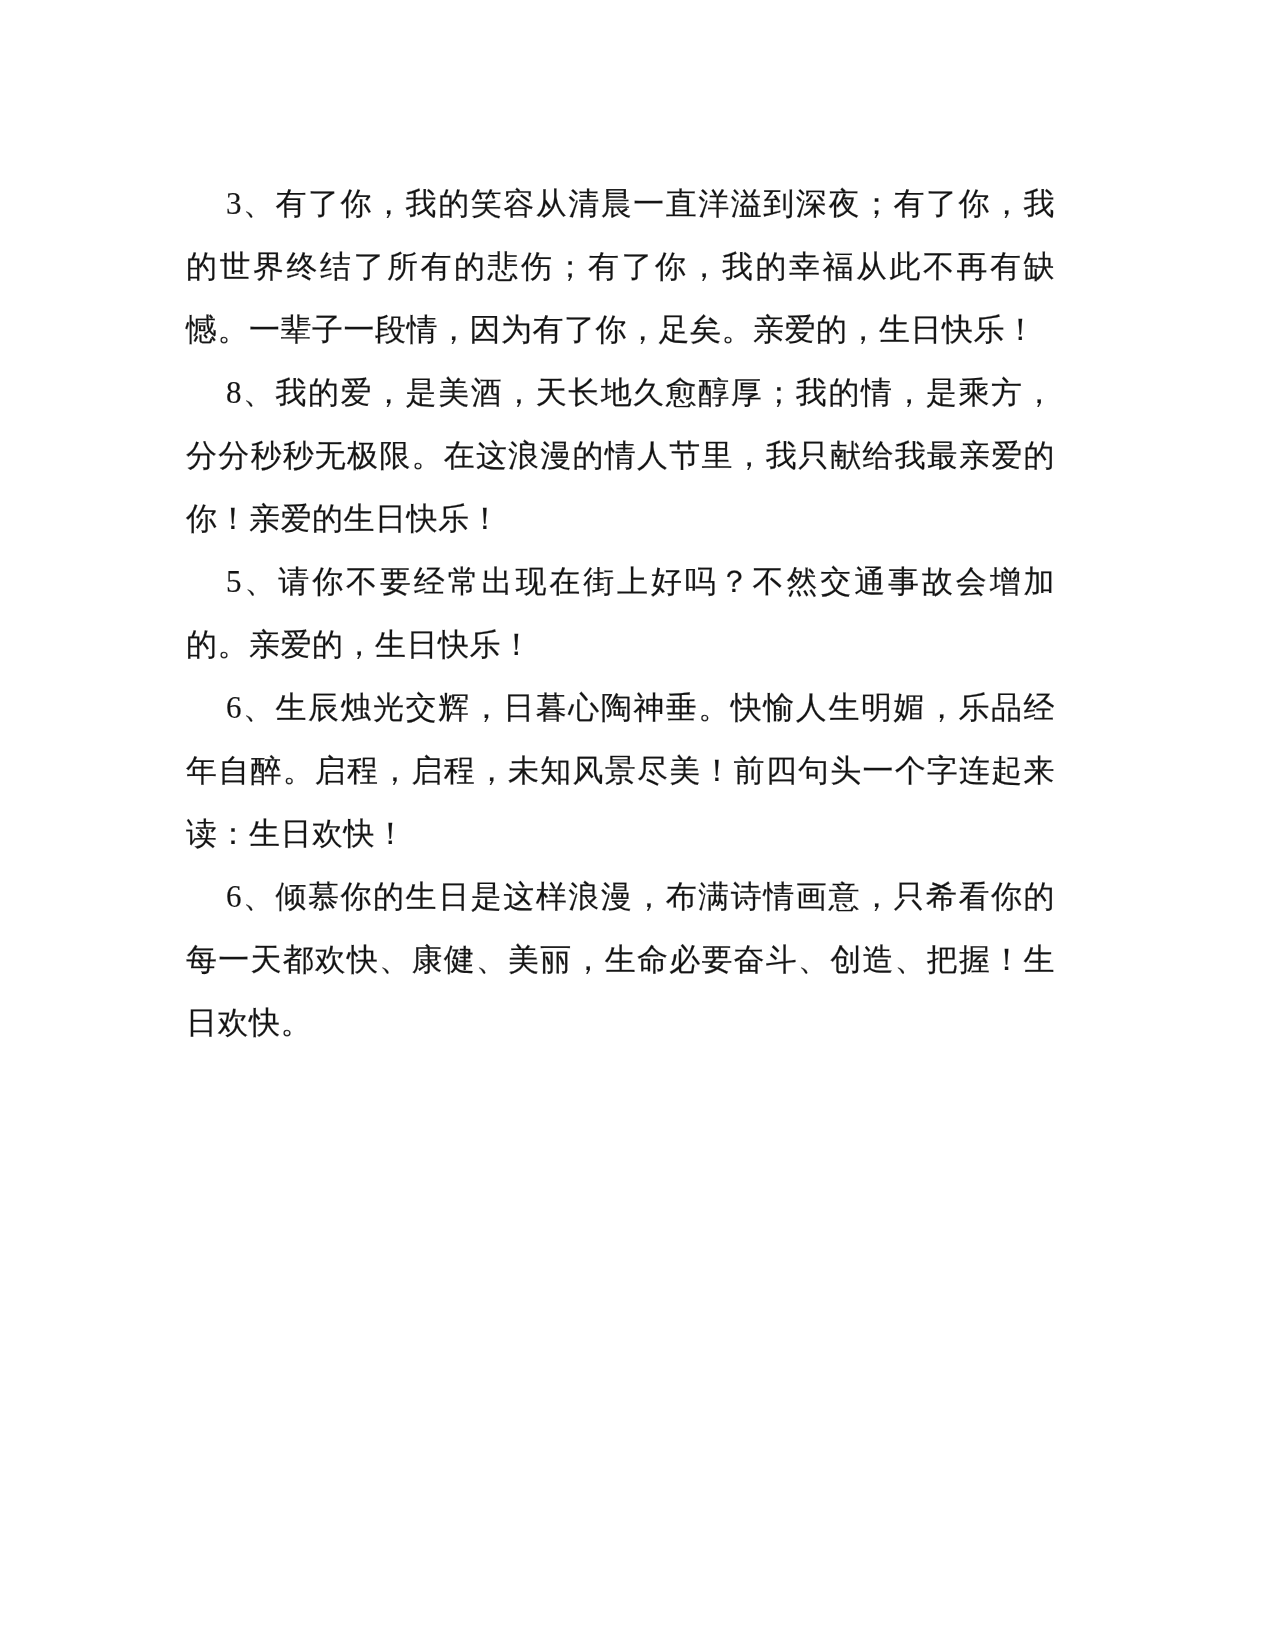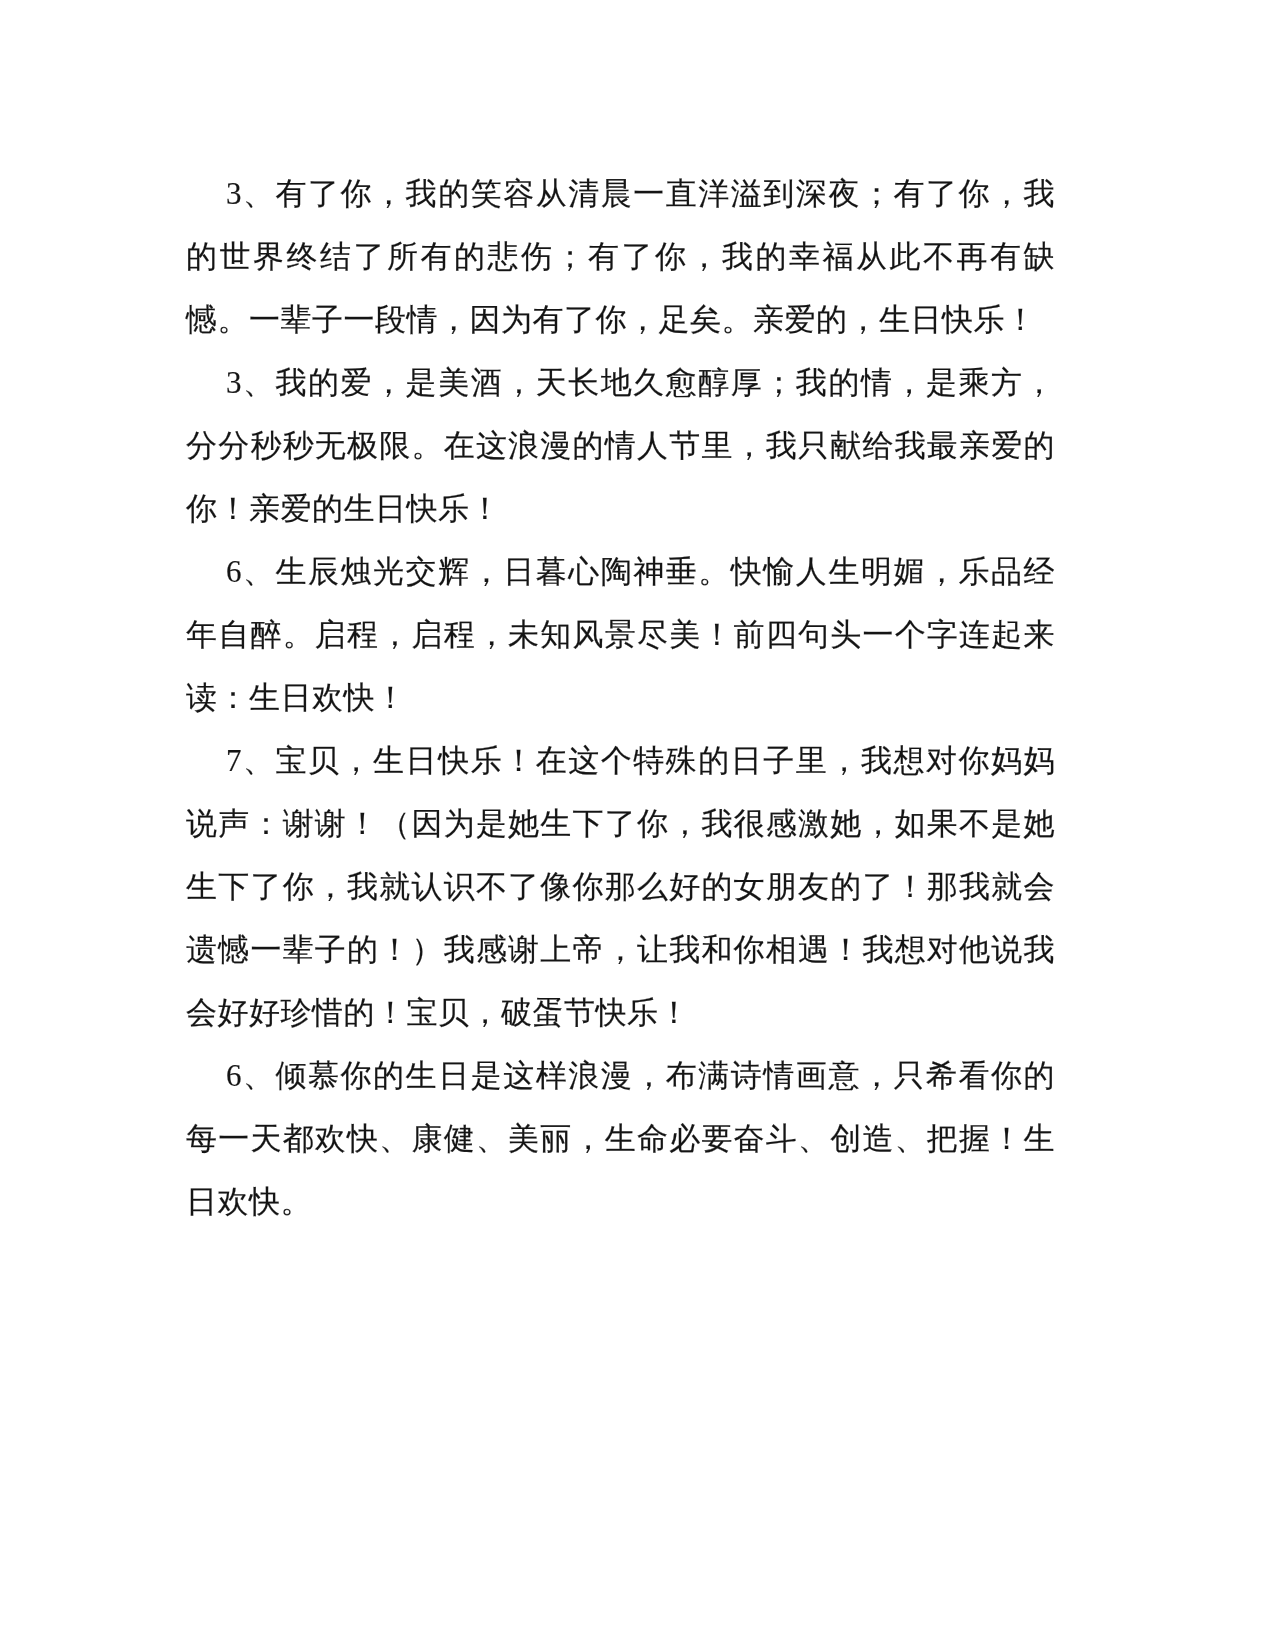--- a/index.html
+++ b/index.html
@@ -11,21 +11,21 @@
     position: relative;
     width: 1275px;
     height: 1650px;
     background: #ffffff;
     overflow: hidden;
     font-family: "Liberation Serif", "DejaVu Serif", serif;
   }
   .doc-content {
     position: absolute;
     left: 186px;
-    top: 162px;
+    top: 172px;
     width: 869px;
     color: #141414;
     font-size: 31px;
     line-height: 63px;
     text-align: justify;
     letter-spacing: 0.5px;
   }
   .doc-content p {
     margin: 0;
     padding: 0;
@@ -33,18 +33,18 @@
     font-weight: 400;
     -webkit-text-stroke: 0.2px #444;
   }
 </style>
 </head>
 <body>
 
 <div class="page">
   <div class="doc-content">
     <p>3、有了你，我的笑容从清晨一直洋溢到深夜；有了你，我的世界终结了所有的悲伤；有了你，我的幸福从此不再有缺憾。一辈子一段情，因为有了你，足矣。亲爱的，生日快乐！</p>
-    <p>3、我的爱，是美酒，天长地久愈醇厚；我的情，是乘方，分分秒秒无极限。在这浪漫的情人节里，我只献给我最亲爱的你！亲爱的生日快乐！</p>
+    <p>8、我的爱，是美酒，天长地久愈醇厚；我的情，是乘方，分分秒秒无极限。在这浪漫的情人节里，我只献给我最亲爱的你！亲爱的生日快乐！</p>
+    <p>5、请你不要经常出现在街上好吗？不然交通事故会增加的。亲爱的，生日快乐！</p>
     <p>6、生辰烛光交辉，日暮心陶神垂。快愉人生明媚，乐品经年自醉。启程，启程，未知风景尽美！前四句头一个字连起来读：生日欢快！</p>
-    <p>7、宝贝，生日快乐！在这个特殊的日子里，我想对你妈妈说声：谢谢！（因为是她生下了你，我很感激她，如果不是她生下了你，我就认识不了像你那么好的女朋友的了！那我就会遗憾一辈子的！）我感谢上帝，让我和你相遇！我想对他说我会好好珍惜的！宝贝，破蛋节快乐！</p>
     <p>6、倾慕你的生日是这样浪漫，布满诗情画意，只希看你的每一天都欢快、康健、美丽，生命必要奋斗、创造、把握！生日欢快。</p>
   </div>
 </div>
 
 </body></html>

